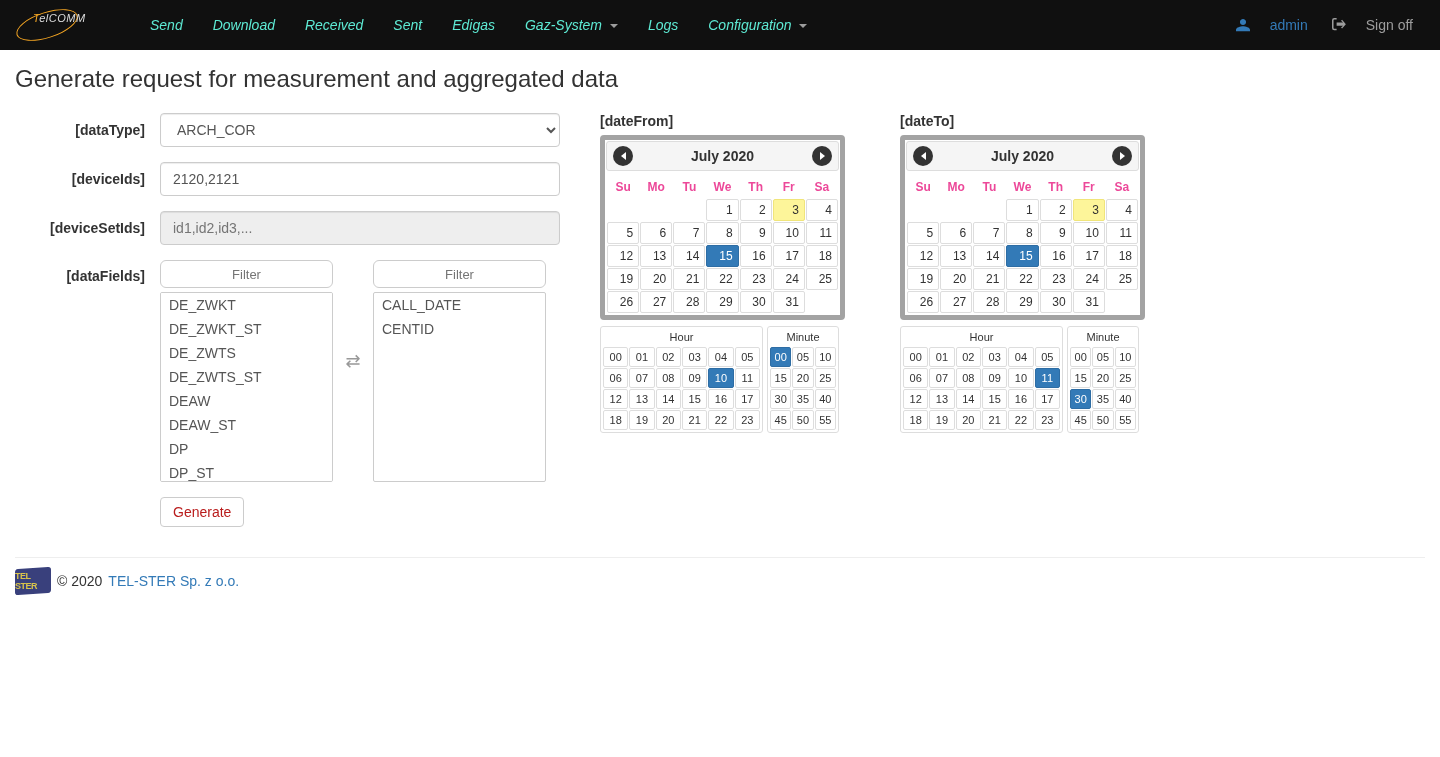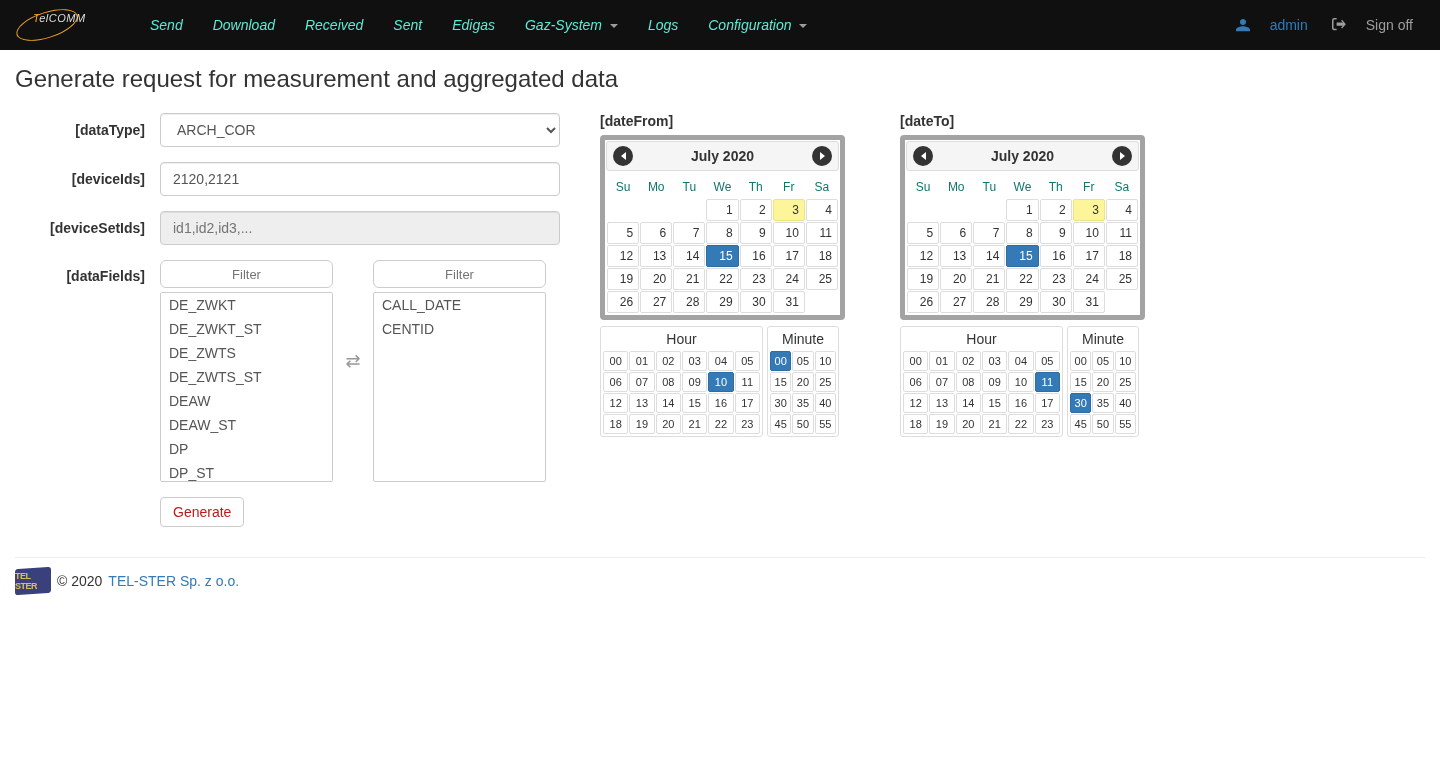--- a/index.html
+++ b/index.html
@@ -54,32 +54,32 @@
   .datepicker-wrap { width:245px; }
   .datepicker { border:5px solid #a3a3a3; border-radius:4px; padding:1px; background:#fff; }
   .dp-header { background:#f5f5f5; border:1px solid #ddd; border-radius:3px; display:flex; align-items:center; justify-content:space-between; padding:4px 6px; margin-bottom:4px; }
   .dp-header .nav-btn { width:20px; height:20px; border-radius:50%; background:#333; display:flex; align-items:center; justify-content:center; cursor:pointer; }
   .dp-header .nav-btn::before { content:''; display:block; width:0; height:0; }
   .dp-header .nav-prev::before { border-top:4px solid transparent; border-bottom:4px solid transparent; border-right:5px solid #fff; }
   .dp-header .nav-next::before { border-top:4px solid transparent; border-bottom:4px solid transparent; border-left:5px solid #fff; }
   .dp-title { font-weight:700; font-size:14px; }
 
   table.cal { width:100%; border-collapse:separate; border-spacing:1px; }
-  table.cal th { font-weight:400; font-size:12px; text-align:center; padding:4px 0; color:#0f766e; }
+  table.cal th { font-weight:700; font-size:12px; text-align:center; padding:4px 0; color:#ec4899; }
   table.cal td { text-align:right; padding:0; }
   .day { display:block; border:1px solid #ddd; border-radius:2px; padding:3px 5px 3px 0; font-size:12px; background:#fff; cursor:pointer; min-height:20px; }
   .day.empty { border:none; background:transparent; cursor:default; }
   .day.today { background:#fdf59a; border:1px solid #f0e57a; }
   .day.selected { background:#337ab7; color:#fff; border:1px solid #2e6da4; }
 
   .time-row { display:flex; gap:4px; margin-top:6px; }
   .time-box { border:1px solid #ddd; border-radius:3px; padding:2px; }
   .time-box.hours { flex: 0 0 163px; }
   .time-box.minutes { flex: 0 0 72px; }
-  .time-box .time-title { text-align:center; font-size:14px; padding:2px 0 4px; color:#333; }
+  .time-box .time-title { text-align:center; font-size:11px; padding:2px 0 4px; color:#333; }
   .time-grid { display:grid; gap:1px; }
   .time-grid.hours { grid-template-columns: repeat(6, 1fr); }
   .time-grid.minutes { grid-template-columns: repeat(3, 1fr); }
   .timecell { border:1px solid #ddd; border-radius:2px; text-align:center; font-size:11px; padding:3px 0; background:#fff; cursor:pointer; }
   .timecell.selected { background:#337ab7; color:#fff; border:1px solid #2e6da4; }
 
   
   hr { border:0; border-top:1px solid #eee; margin:30px 0 10px; }
   .footer { display:flex; align-items:center; gap:6px; padding:0 0 20px 0; font-size:14px; }
   .footer .ts-logo { width:36px; height:26px; background:#39407c; border-radius:3px; position:relative; display:flex; align-items:center; justify-content:center; transform: skewY(-4deg); }

